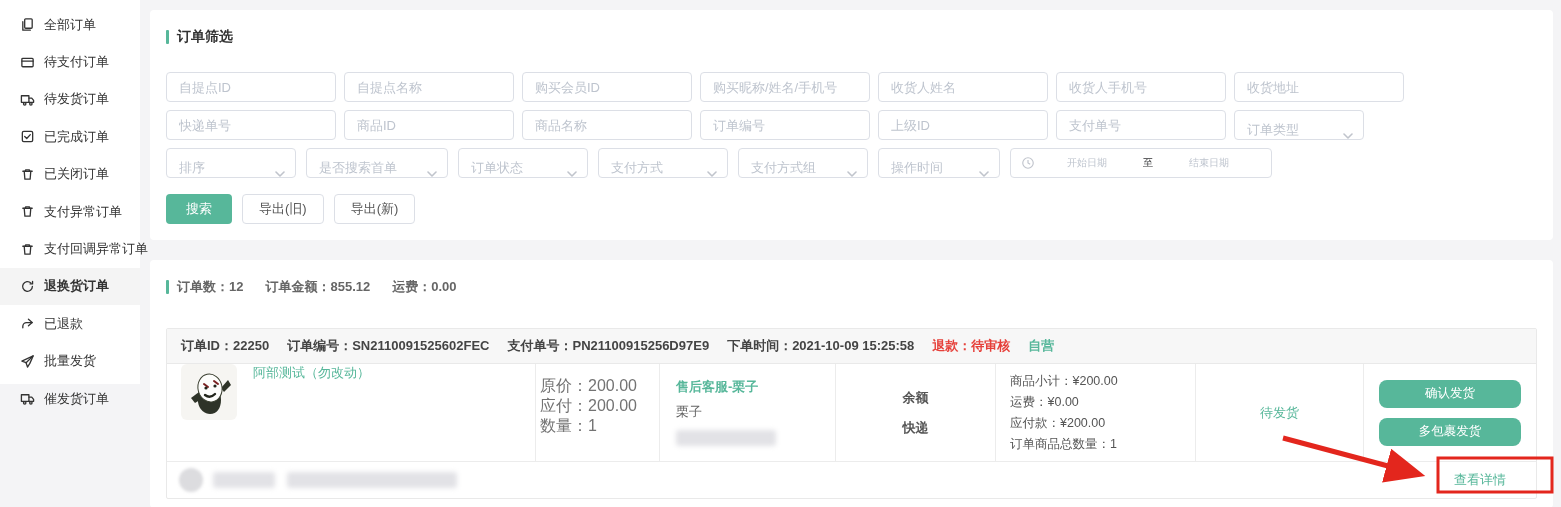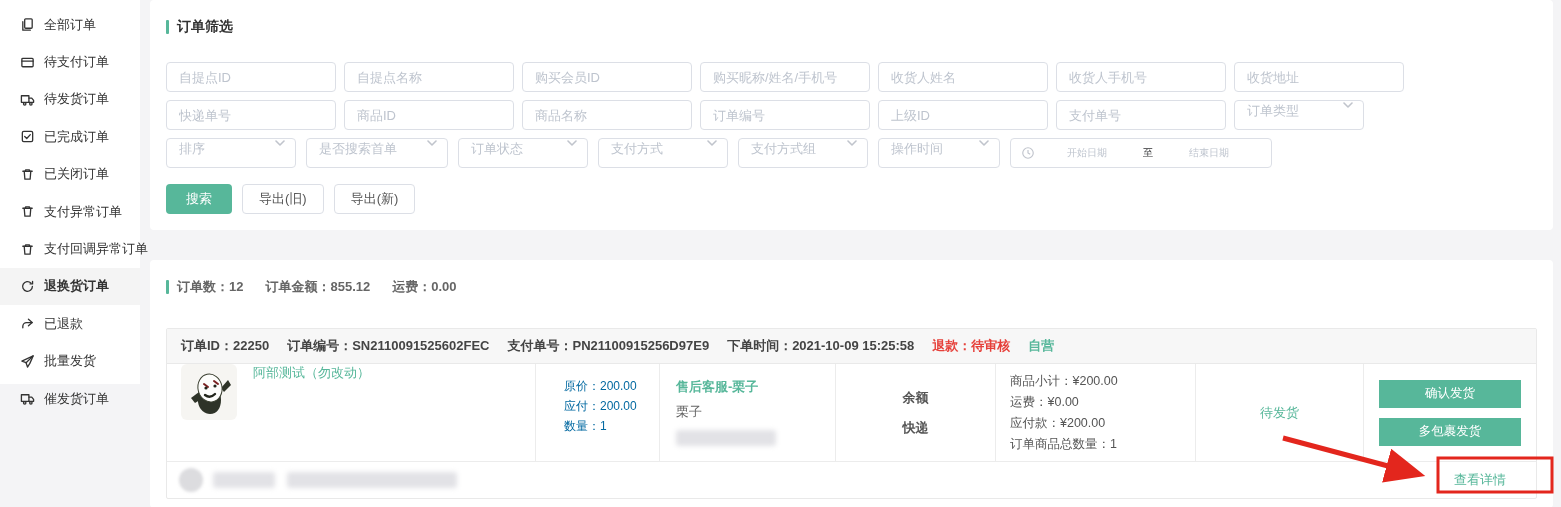--- a/index.html
+++ b/index.html
@@ -8,57 +8,57 @@
     background:#f4f4f6;color:#333;
     font-family:"Liberation Sans","DejaVu Sans",sans-serif;
   }
   
   .sidebar{position:absolute;left:0;top:0;width:140px;height:384px;background:#fff;z-index:3;padding-top:6px;box-sizing:border-box}
   .side-item{height:37.4px;display:flex;align-items:center;padding-left:20px;gap:9px;font-size:13px;color:#333;cursor:pointer;white-space:nowrap}
   .side-item.active{background:#f4f4f4;font-weight:bold}
   .side-item svg{flex:0 0 auto;stroke:#333;fill:none;stroke-width:1.4;stroke-linecap:round;stroke-linejoin:round}
   
   .card{position:absolute;left:150px;width:1403px;background:#fff;border-radius:4px;box-sizing:border-box}
-  #filter-card{top:0;height:230px;padding:18px 16px}
+  #filter-card{top:10px;height:230px;padding:18px 16px}
   #list-card{top:260px;height:248px;padding:20px 16px 0}
   .section-title{display:flex;align-items:center;gap:8px;font-size:14px;font-weight:bold;color:#333;margin-bottom:26px}
   .bar{width:3px;height:14px;background:#57b79a;border-radius:1px}
   .frow{display:flex;gap:8px;margin-bottom:8px}
   input.f{height:30px;width:170px;border:1px solid #dcdfe6;border-radius:4px;padding:0 12px;font-size:13px;color:#606266;box-sizing:border-box;outline:none;background:#fff;font-family:inherit}
   input.f::placeholder{color:#bec4ce}
-  .select{height:30px;border:1px solid #dcdfe6;border-radius:4px;display:flex;align-items:flex-start;justify-content:space-between;padding:1px 10px 0 12px;font-size:13px;color:#bec4ce;box-sizing:border-box;background:#fff;cursor:pointer}
+  .select{height:30px;border:1px solid #dcdfe6;border-radius:4px;display:flex;align-items:flex-end;justify-content:space-between;padding:1px 10px 0 12px;font-size:13px;color:#bec4ce;box-sizing:border-box;background:#fff;cursor:pointer}
   .select svg{stroke:#c0c4cc;fill:none;stroke-width:1.6;stroke-linecap:round;stroke-linejoin:round}
   .daterange{width:262px;height:30px;border:1px solid #dcdfe6;border-radius:4px;display:flex;align-items:center;padding:0 10px;font-size:10px;box-sizing:border-box;background:#fff;cursor:pointer}
   .daterange .ph{color:#bec4ce;flex:1;text-align:center}
   .daterange .sep{color:#303133;padding:0 4px}
   .daterange svg{stroke:#c0c4cc;fill:none;stroke-width:1.3}
   .btnrow{display:flex;gap:10px;margin-top:16px}
   .btn-green{background:#57b79a;color:#fff;border:none;border-radius:4px;height:30px;padding:0 20px;font-size:13px;cursor:pointer;font-family:inherit}
   .btn-plain{background:#fff;border:1px solid #dcdfe6;border-radius:4px;height:30px;padding:0 16px;font-size:13px;color:#555;cursor:pointer;font-family:inherit}
   
   .stats{display:flex;align-items:center;gap:8px;font-size:13px;font-weight:bold;color:#666;height:14px}
   .stats span{margin-right:14px}
   .order-table{margin-top:34px;border:1px solid #e9e9e9;border-radius:2px}
   .ot-header{height:34px;background:#f7f7f7;border-bottom:1px solid #e9e9e9;display:flex;align-items:center;gap:18px;padding:0 14px;font-size:13px;font-weight:bold;color:#444;white-space:nowrap}
   .red{color:#e6403a}
   .green{color:#57b79a}
   .ot-body{display:flex;height:97px}
   .cell{border-left:1px solid #ececec;box-sizing:border-box}
   .c1{width:368px;display:flex;align-items:flex-start;gap:16px;padding:0 10px 0 14px;border-left:none}
   .c1 .pname{color:#57b79a;font-size:13px}
   .avatar{width:56px;height:56px;flex:0 0 auto}
-  .c2{width:124px;font-size:12px;color:#0369a1;padding:12px 0 0 28px;line-height:20px}
+  .c2{width:124px;font-size:16px;color:#737373;padding:12px 0 0 4px;line-height:20px}
   .c3{width:176px;padding:14px 0 0 16px;font-size:13px}
   .c3 .svc{color:#57b79a;font-weight:bold;margin-bottom:7px}
   .c3 .nick{color:#666;margin-bottom:9px}
   .c4{width:160px;display:flex;flex-direction:column;align-items:center;justify-content:center;gap:12px;font-size:13px;color:#555;font-weight:bold}
   .c5{width:200px;font-size:12.5px;color:#555;padding:7px 0 0 14px;line-height:21px}
   .c6{width:168px;display:flex;align-items:center;justify-content:center;color:#57b79a;font-size:13px}
   .c7{flex:1;display:flex;flex-direction:column;align-items:center;justify-content:center;gap:10px}
-  .act-btn{width:142px;height:28px;background:#57b79a;color:#fff;border:none;border-radius:0;font-size:12.5px;cursor:pointer;font-family:inherit}
+  .act-btn{width:142px;height:28px;background:#57b79a;color:#fff;border:none;border-radius:8px;font-size:12.5px;cursor:pointer;font-family:inherit}
   .ot-footer{height:36px;border-top:1px solid #ececec;display:flex;align-items:center;padding:0 16px 0 12px}
   .blur-circle{width:24px;height:24px;border-radius:50%;background:#dcdcdf;filter:blur(1.5px)}
   .blur-chip{height:16px;background:#e2e2e6;border-radius:3px;filter:blur(2.5px)}
   .chip1{width:62px;margin-left:10px}
   .chip2{width:170px;margin-left:12px}
   .detail-link{margin-left:auto;margin-right:14px;color:#57b79a;font-size:13px;cursor:pointer}
   
   #annotation{position:absolute;left:1140px;top:412px;width:421px;height:95px;z-index:6;pointer-events:none}
 </style>
 </head>

